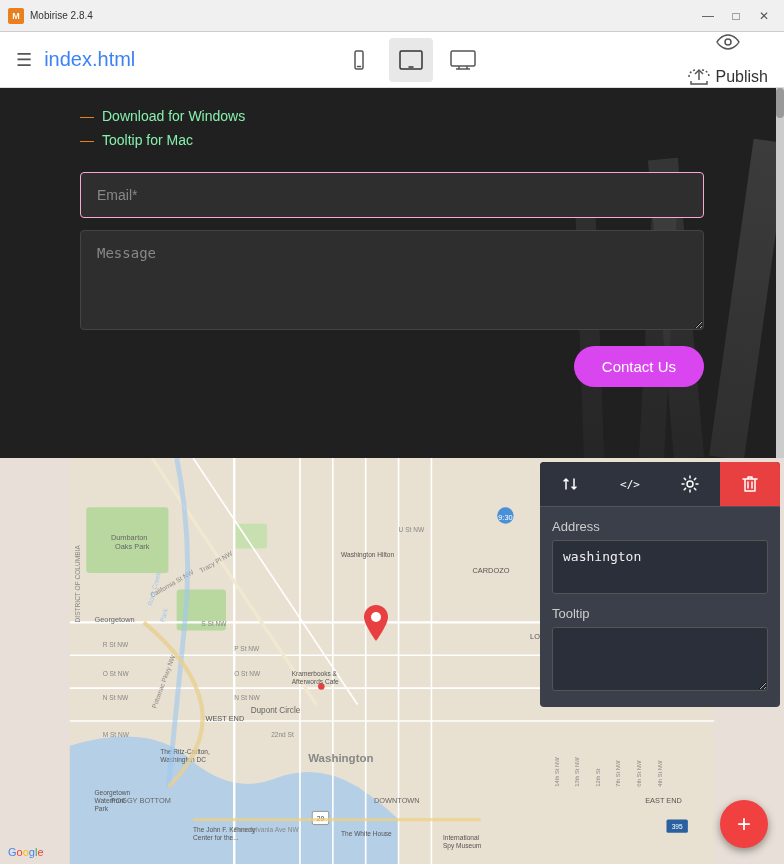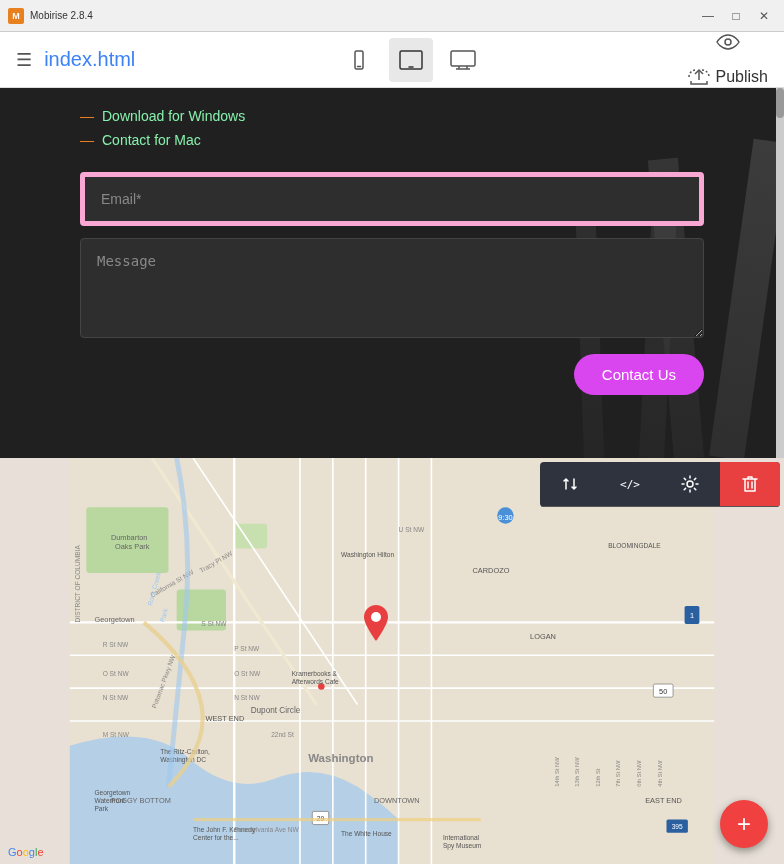--- a/index.html
+++ b/index.html
@@ -173,21 +173,21 @@
     .link-text {
       color: #86efac;
       font-size: 14px;
       text-decoration: none;
     }
 
     .form-input {
       width: 100%;
       padding: 14px 16px;
       background: #2e2e2e;
-      border: 5px solid #f9a8d4;
+      border: 1px solid #f9a8d4;
       border-radius: 4px;
       color: #aaa;
       font-size: 14px;
       margin-bottom: 12px;
       outline: none;
     }
     .form-input::placeholder { color: #888; }
 
     .form-textarea {
       width: 100%;
@@ -465,21 +465,21 @@
     </div>
 
     <div style="position:relative;z-index:1;">
       <div class="download-links">
         <div class="download-link">
           <span class="link-dash">—</span>
           <a class="link-text">Download for Windows</a>
         </div>
         <div class="download-link">
           <span class="link-dash">—</span>
-          <a class="link-text">Contact for Mac</a>
+          <a class="link-text">Tooltip for Mac</a>
         </div>
       </div>
 
       <input class="form-input" type="email" placeholder="Email*" style="">
       <textarea class="form-textarea" placeholder="Message" style=""></textarea>
 
       <div class="contact-btn-row">
         <button class="contact-btn">Contact Us</button>
       </div>
     </div>
@@ -633,20 +633,26 @@
               <path d="M9 1 L9 3 M9 15 L9 17 M1 9 L3 9 M15 9 L17 9 M3.2 3.2 L4.6 4.6 M13.4 13.4 L14.8 14.8 M14.8 3.2 L13.4 4.6 M4.6 13.4 L3.2 14.8" stroke="white" stroke-width="1.5" stroke-linecap="round"></path>
             </svg>
           </button>
           <button class="panel-tool-btn danger">
             <svg width="16" height="18" viewBox="0 0 16 18" fill="none">
               <path d="M1 4 L15 4 M6 4 L6 2 L10 2 L10 4 M3 4 L3 16 L13 16 L13 4" stroke="white" stroke-width="1.5" stroke-linecap="round" stroke-linejoin="round"></path>
               <path d="M6 7 L6 13 M10 7 L10 13" stroke="white" stroke-width="1.5" stroke-linecap="round"></path>
             </svg>
           </button>
         </div>
+        <div class="panel-body">
+          <div class="panel-field-label">Address</div>
+          <textarea class="panel-field-input" rows="2" style="height: 54px;">washington</textarea>
+          <div class="panel-field-label">Tooltip</div>
+          <textarea class="panel-field-textarea" style=""></textarea>
+        </div>
       </div>
 
       <button class="fab-btn">+</button>
 
     </div>
   </div>
 
 </div>
 
 </body></html>

